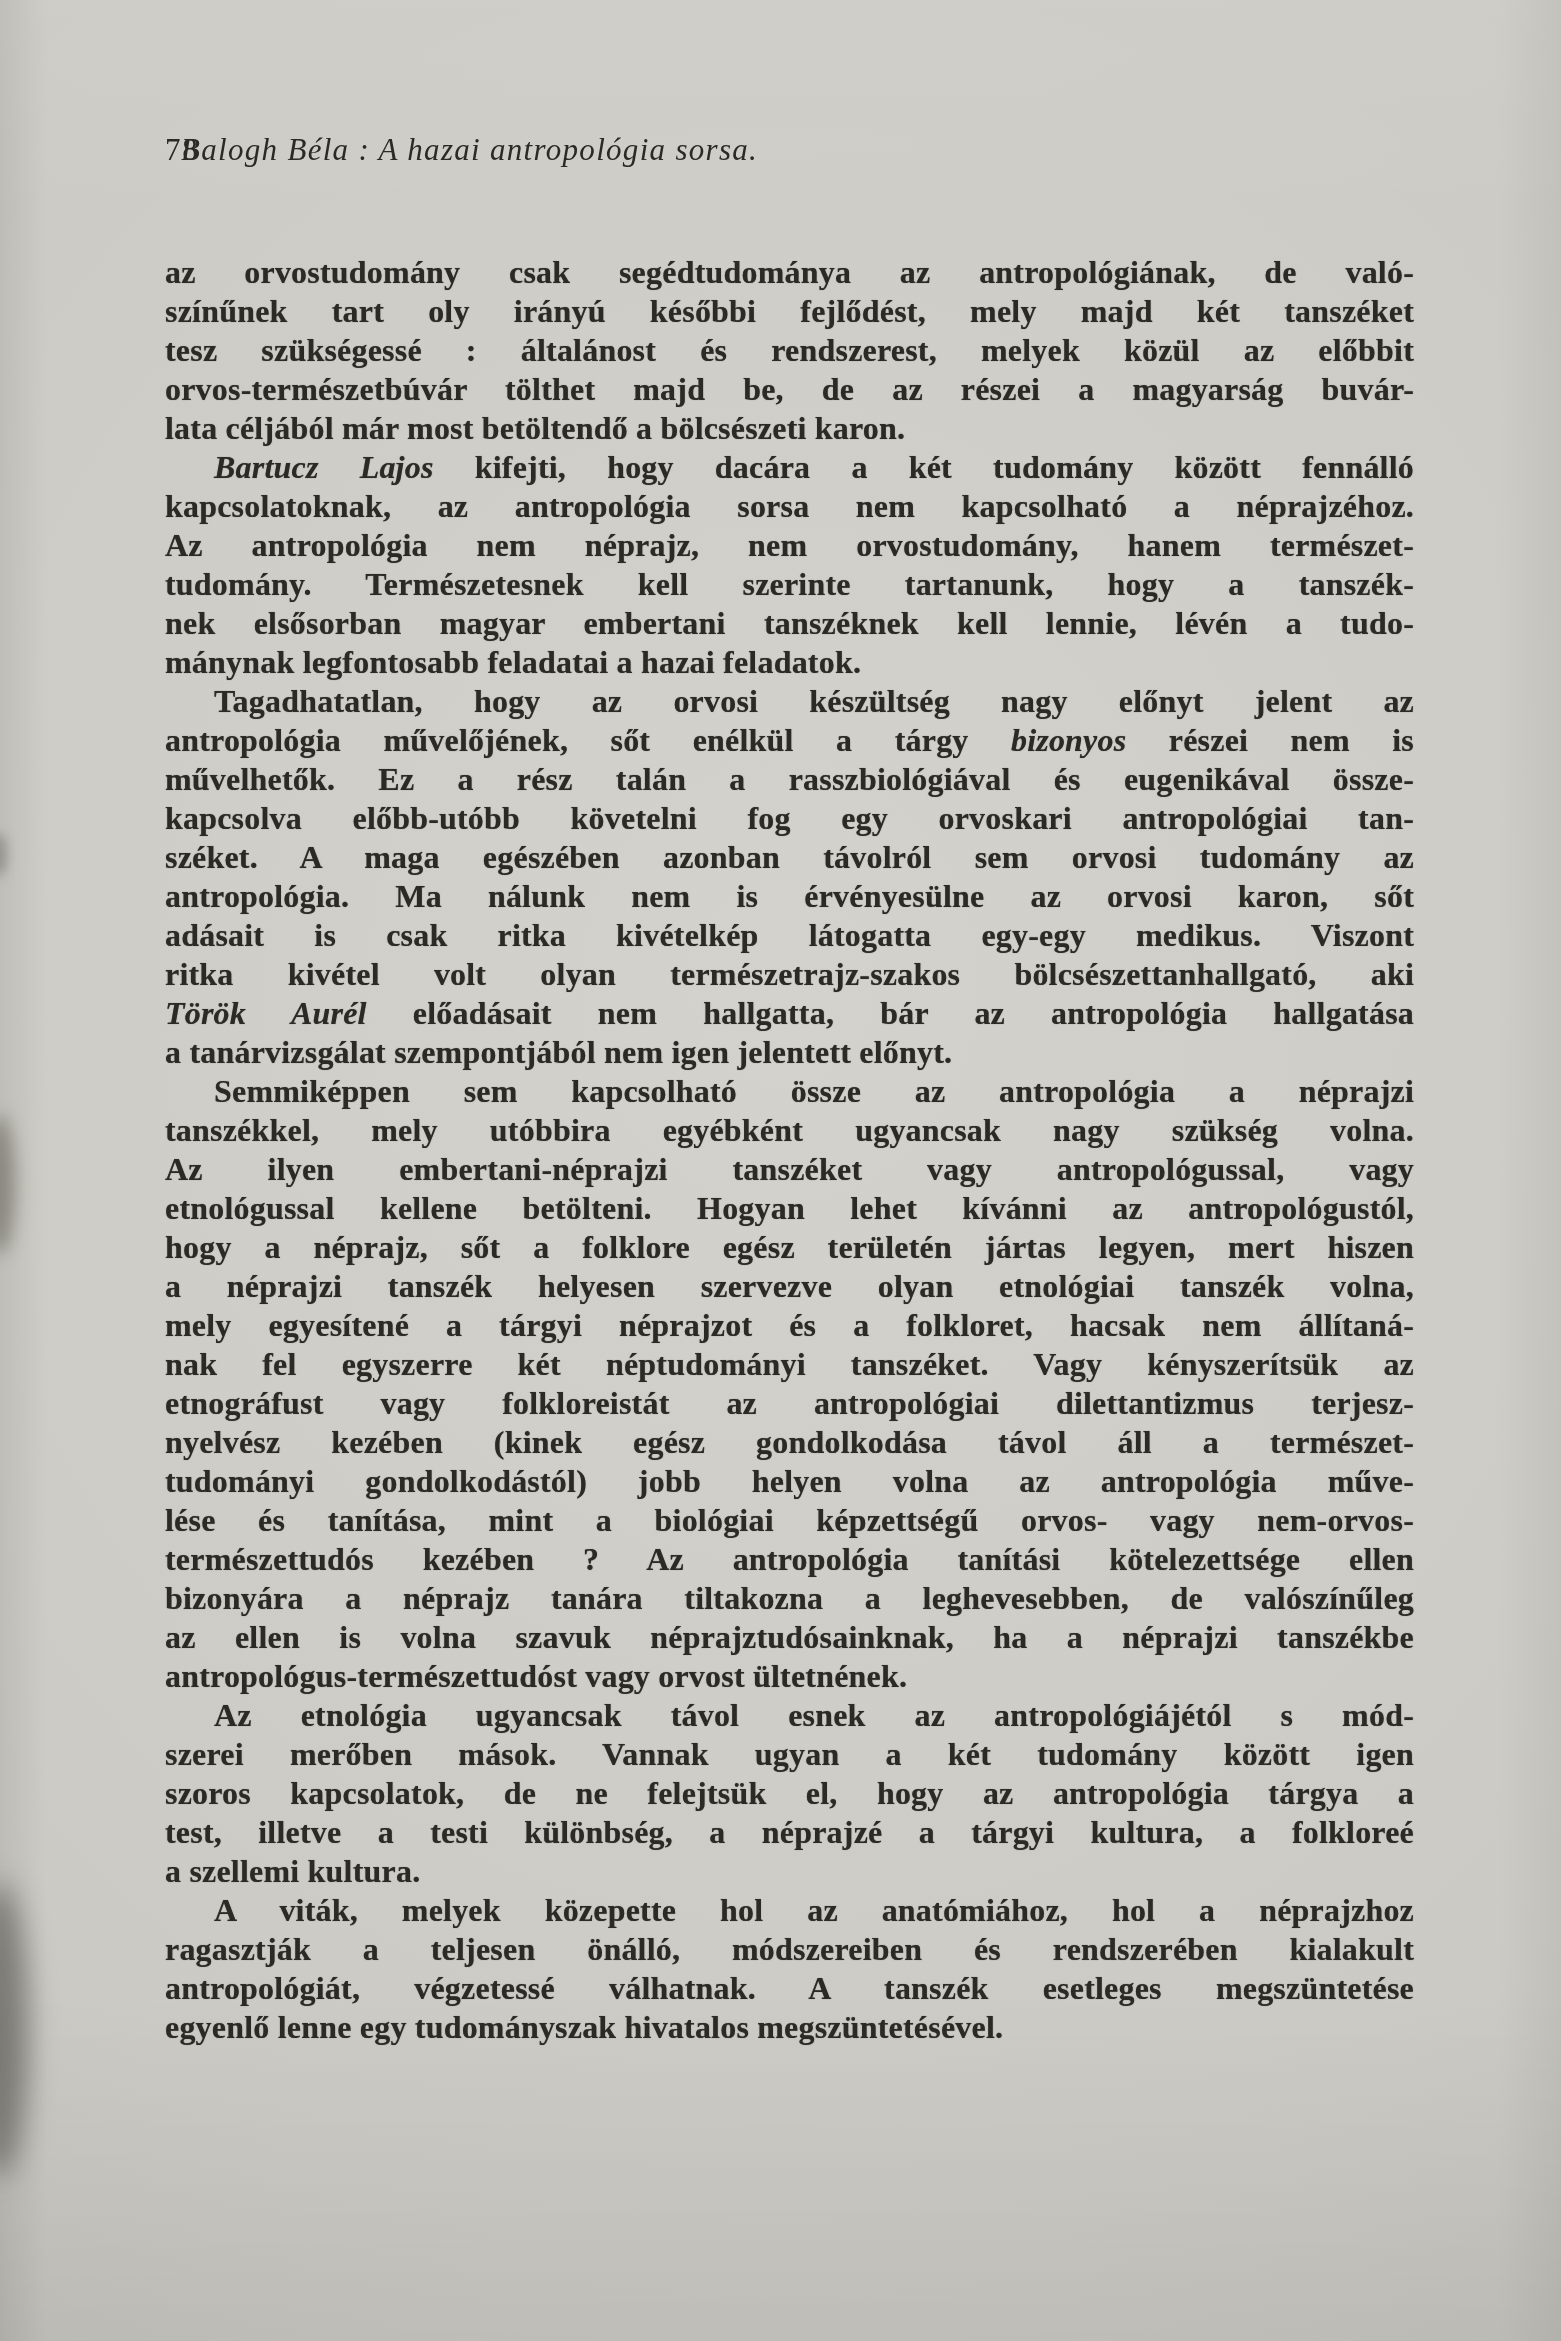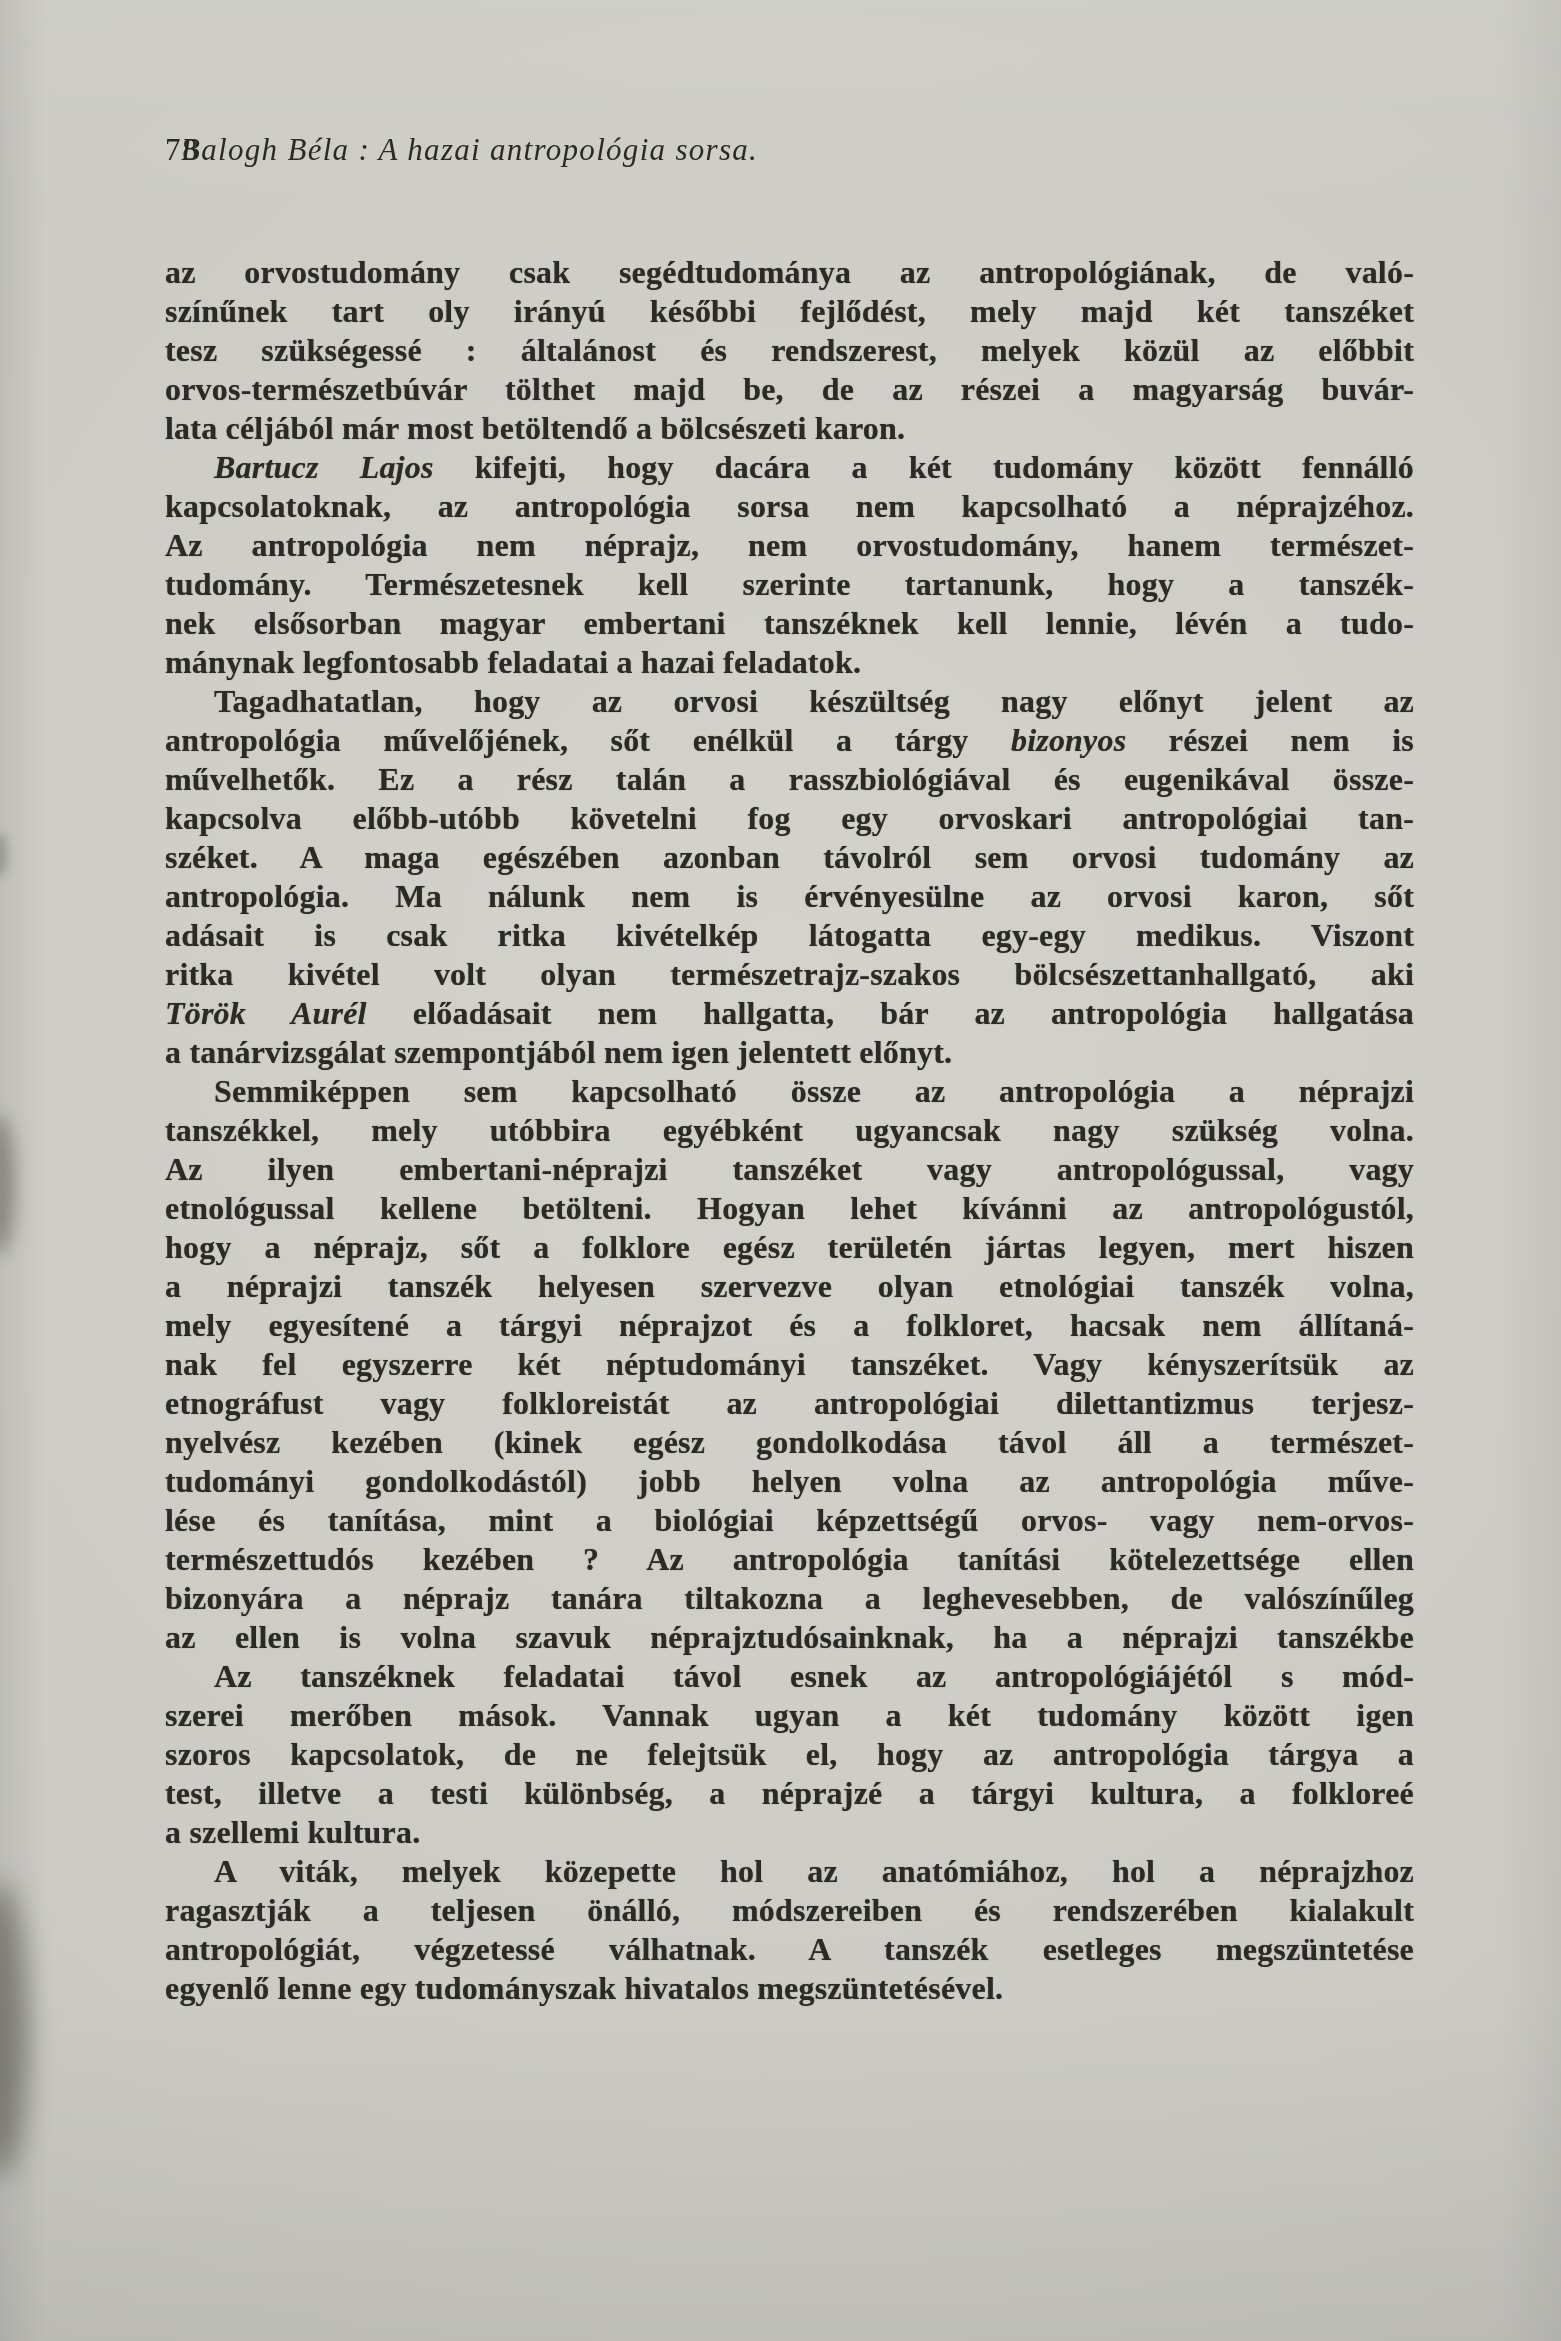--- a/index.html
+++ b/index.html
@@ -134,23 +134,24 @@
         <div class="line"><span>a néprajzi tanszék helyesen szervezve olyan etnológiai tanszék volna,</span></div>
         <div class="line"><span>mely egyesítené a tárgyi néprajzot és a folkloret, hacsak nem állítaná-</span></div>
         <div class="line"><span>nak fel egyszerre két néptudományi tanszéket. Vagy kényszerítsük az</span></div>
         <div class="line"><span>etnográfust vagy folkloreistát az antropológiai dilettantizmus terjesz-</span></div>
         <div class="line"><span>nyelvész kezében (kinek egész gondolkodása távol áll a természet-</span></div>
         <div class="line"><span>tudományi gondolkodástól) jobb helyen volna az antropológia műve-</span></div>
         <div class="line"><span>lése és tanítása, mint a biológiai képzettségű orvos- vagy nem-orvos-</span></div>
         <div class="line"><span>természettudós kezében ? Az antropológia tanítási kötelezettsége ellen</span></div>
         <div class="line"><span>bizonyára a néprajz tanára tiltakozna a leghevesebben, de valószínűleg</span></div>
         <div class="line"><span>az ellen is volna szavuk néprajztudósainknak, ha a néprajzi tanszékbe</span></div>
+        <div class="line last"><span>antropológus-természettudóst vagy orvost ültetnének.</span></div>
       </div>
       <div class="para">
-        <div class="line indent"><span>Az tanszéknek feladatai távol esnek az antropológiájétól s mód-</span></div>
+        <div class="line indent"><span>Az etnológia ugyancsak távol esnek az antropológiájétól s mód-</span></div>
         <div class="line"><span>szerei merőben mások. Vannak ugyan a két tudomány között igen</span></div>
         <div class="line"><span>szoros kapcsolatok, de ne felejtsük el, hogy az antropológia tárgya a</span></div>
         <div class="line"><span>test, illetve a testi különbség, a néprajzé a tárgyi kultura, a folkloreé</span></div>
         <div class="line last"><span>a szellemi kultura.</span></div>
       </div>
       <div class="para">
         <div class="line indent"><span>A viták, melyek közepette hol az anatómiához, hol a néprajzhoz</span></div>
         <div class="line"><span>ragasztják a teljesen önálló, módszereiben és rendszerében kialakult</span></div>
         <div class="line"><span>antropológiát, végzetessé válhatnak. A tanszék esetleges megszüntetése</span></div>
         <div class="line last"><span>egyenlő lenne egy tudományszak hivatalos megszüntetésével.</span></div>

